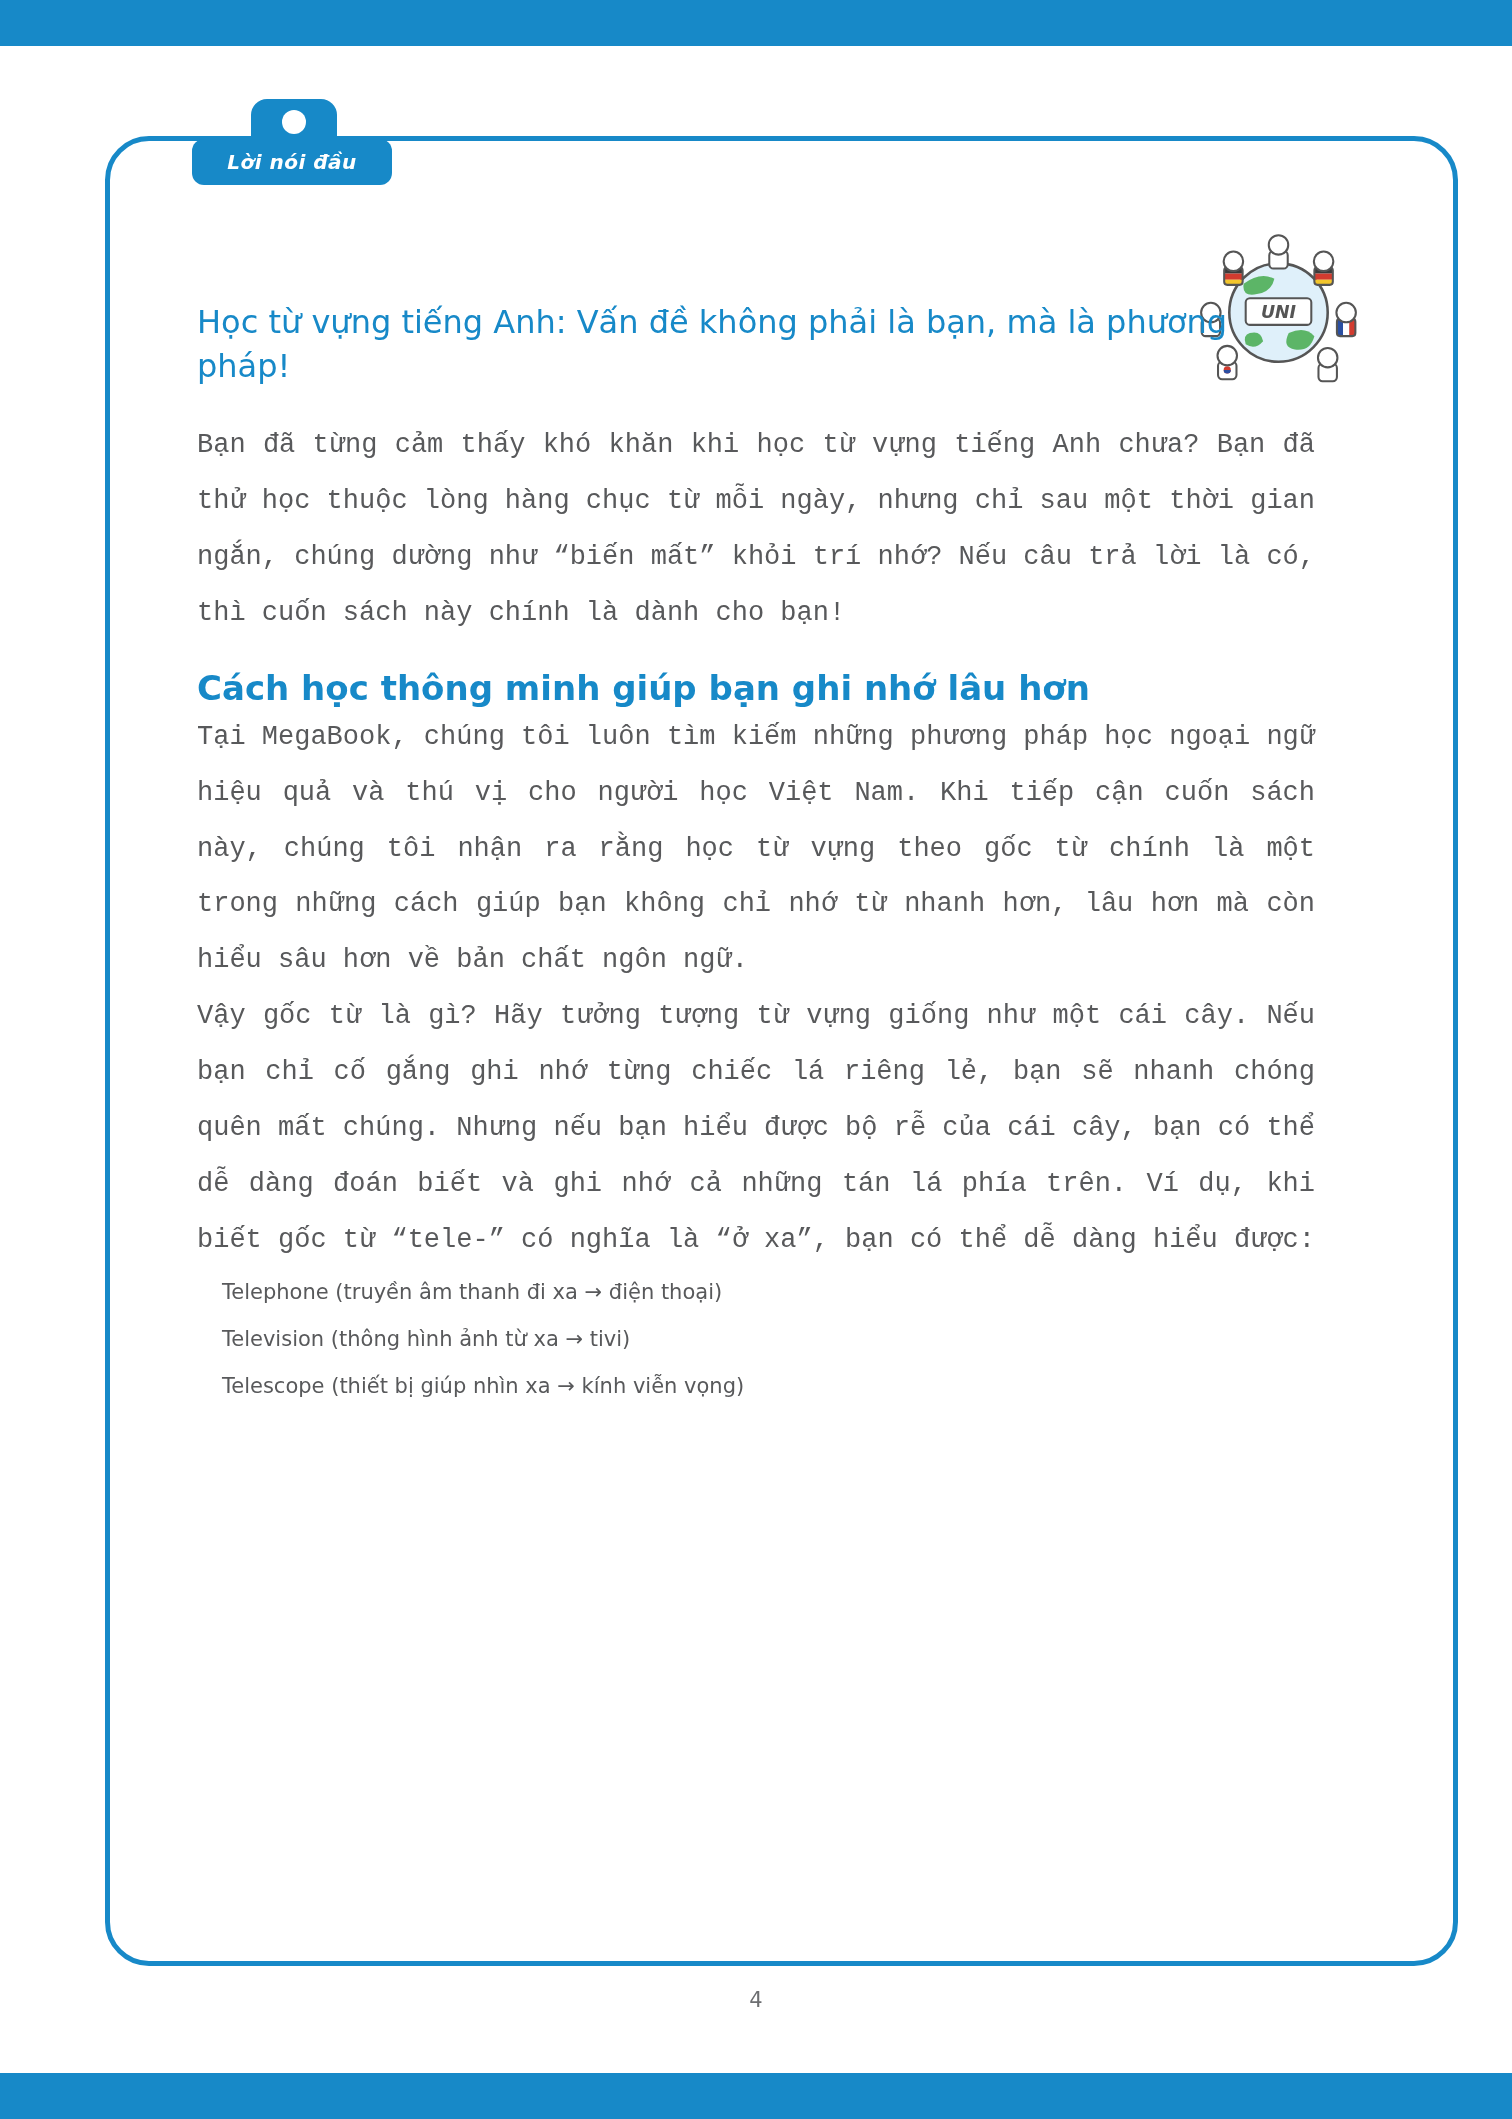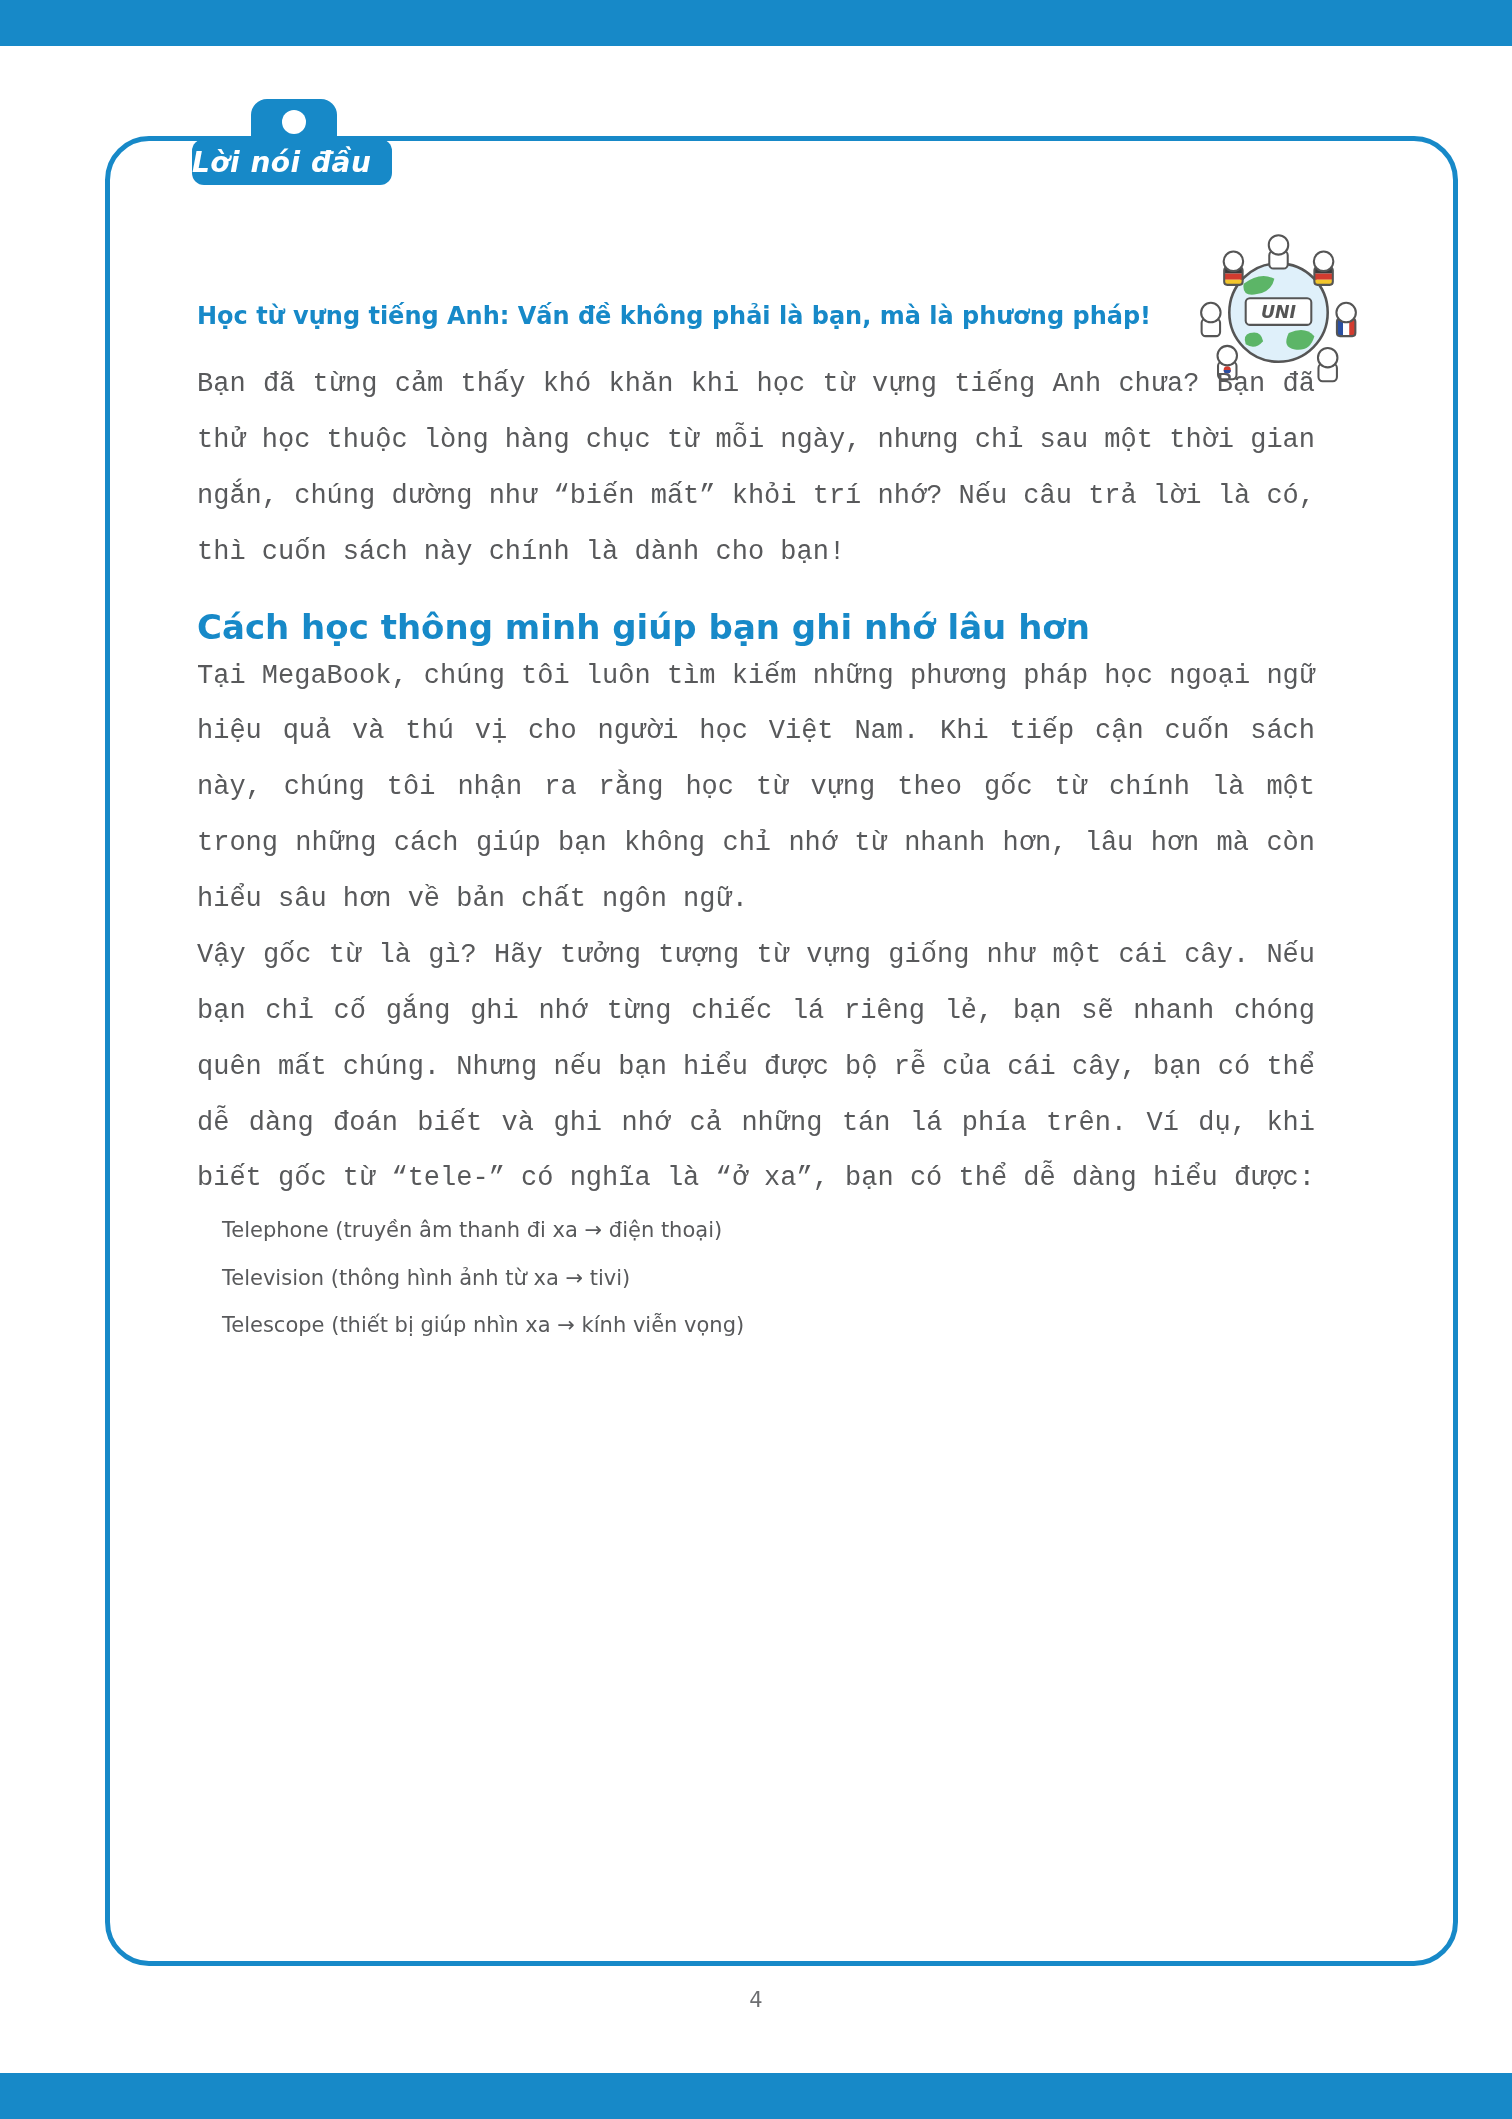--- a/index.html
+++ b/index.html
@@ -32,35 +32,35 @@
     border-radius:16px 16px 0 0;
   }
   .tab-hole .hole {
     position:absolute; left:31px; top:11px; width:24px; height:24px;
     background:#fff; border-radius:50%;
   }
   .tab {
     position:absolute; left:192px; top:139px; width:200px; height:46px;
     background:var(--primary-blue);
     border-radius:12px;
-    display:flex; align-items:center; justify-content:flex-start;
-    color:#fff; font-size:28px; font-weight:bold; font-style:italic;
+    display:flex; align-items:center; justify-content:center;
+    color:#fff; font-size:20px; font-weight:bold; font-style:italic;
     letter-spacing:0.5px;
   }
   .illustration {
     position:absolute; left:1176px; top:228px; width:205px; height:165px;font-style:italic;
   }
   .content {
     position:absolute; left:197px; top:300px; width:1118px;
     color:var(--body-text);
   }
   .heading {
     color:var(--primary-blue);
-    font-size:24px; line-height:1.38; font-weight:bold;
-    margin-bottom:24px;
+    font-size:32px; line-height:1.38; font-weight:normal;
+    margin-bottom:30px;
   }
   .body {
     font-size:27px; line-height:2.07; text-align:justify;font-family:Liberation Mono, monospace;
   }
   .subheading {
     color:var(--primary-blue);
     font-size:34px; font-weight:bold;
     margin:26px 0 2px 0;
   }
   .example {

